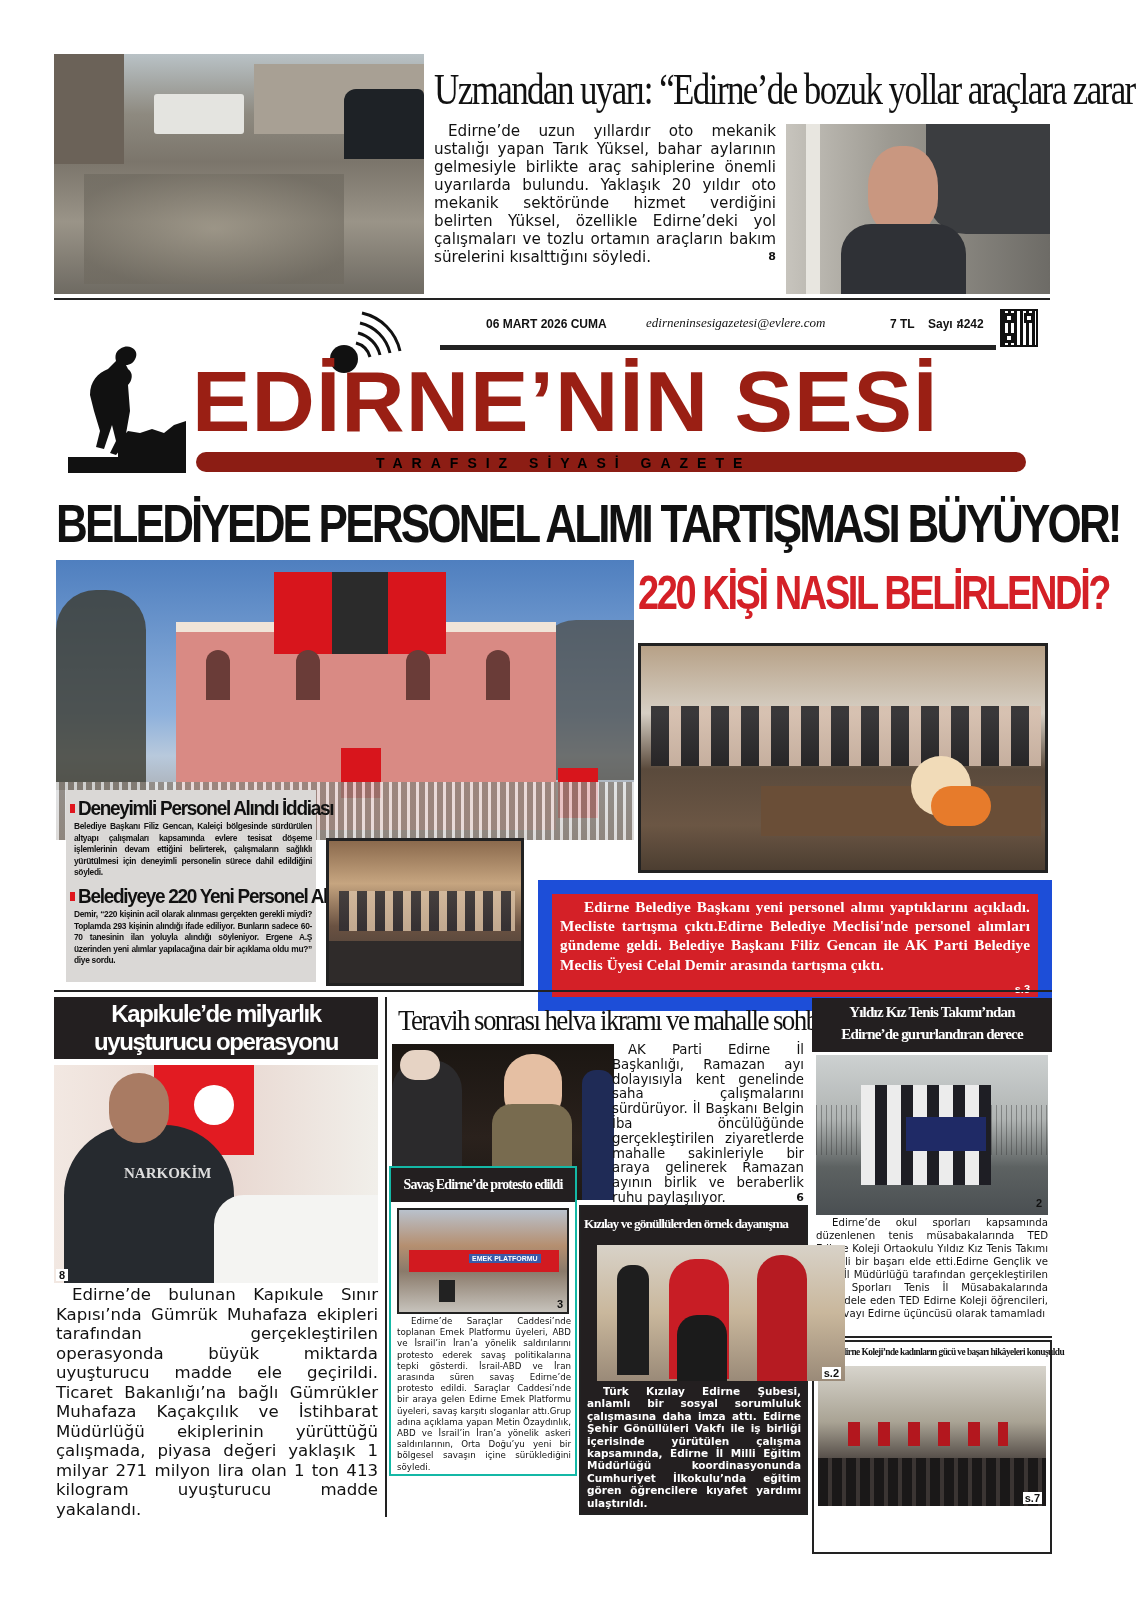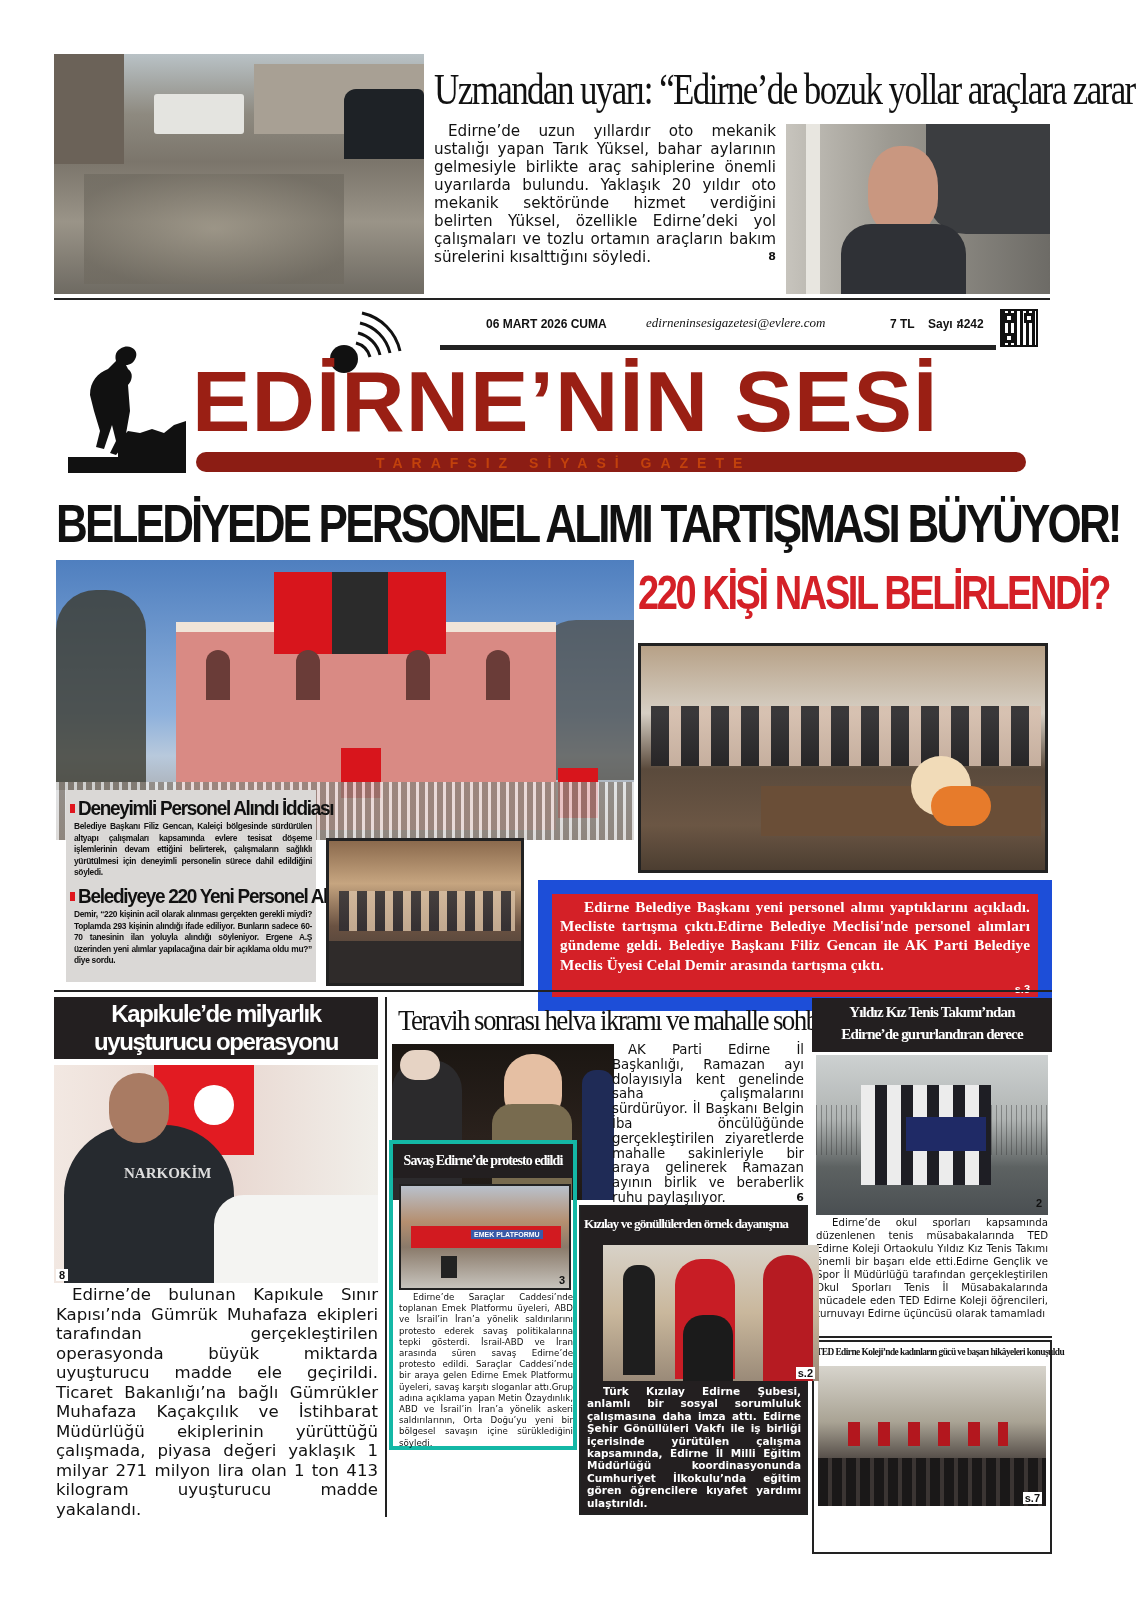--- a/index.html
+++ b/index.html
@@ -64,21 +64,21 @@
     <svg width="80" height="64" viewBox="0 0 80 64">
       <circle cx="16" cy="50" r="14" fill="#111"></circle>
       <path d="M28 34 A20 20 0 0 1 42 48" stroke="#111" stroke-width="3" fill="none"></path>
       <path d="M30 24 A30 30 0 0 1 52 46" stroke="#111" stroke-width="3" fill="none"></path>
       <path d="M32 14 A40 40 0 0 1 62 44" stroke="#111" stroke-width="3" fill="none"></path>
       <path d="M34 4 A50 50 0 0 1 72 42" stroke="#111" stroke-width="3" fill="none"></path>
     </svg>
   </div>
   <div class="abs" style="left:138px;top:46px;width:832px;font-size:86px;font-weight:bold;line-height:100px;color:#9a1f14;letter-spacing:1px;transform:scaleX(1.02);transform-origin:left;white-space:nowrap;">EDİRNE’NİN SESİ</div>
   <div class="abs" style="left:142px;top:147px;width:830px;height:20px;background:#8c1d14;border-radius:10px;"></div>
-  <div class="abs" style="left:322px;top:150px;font-size:14px;font-weight:bold;letter-spacing:9px;color:#c2410c;">TARAFSIZ SİYASİ GAZETE</div>
+  <div class="abs" style="left:322px;top:150px;font-size:14px;font-weight:bold;letter-spacing:9px;color:#000000;">TARAFSIZ SİYASİ GAZETE</div>
 </div>
 
 <div class="abs" style="left:56px;top:488px;width:994px;font-size:44px;font-weight:bold;line-height:58px;letter-spacing:-2.8px;transform:scaleY(1.22);transform-origin:top left;white-space:nowrap;font-family:'Liberation Sans Narrow','Liberation Sans',sans-serif;">BELEDİYEDE PERSONEL ALIMI TARTIŞMASI BÜYÜYOR!</div>
 
 <div class="photo" style="left:56px;top:560px;width:578px;height:280px;background:linear-gradient(180deg,#4f7fbf 0%,#8eb1dc 55%,#b8c9dc 70%,#998f86 100%);">
   <div class="abs" style="left:0;top:30px;width:90px;height:200px;background:#3c3b30;border-radius:40px 40px 0 0;opacity:.8;"></div>
   <div class="abs" style="left:480px;top:60px;width:98px;height:160px;background:#4b4840;opacity:.7;border-radius:40px 0 0 0;"></div>
   <div class="abs" style="left:120px;top:70px;width:380px;height:200px;background:#d98a84;"></div>
   <div class="abs" style="left:120px;top:62px;width:380px;height:10px;background:#f0e4d8;"></div>
   <div class="abs" style="left:218px;top:12px;width:58px;height:82px;background:#d8151c;"></div>
@@ -179,36 +179,36 @@
 
 <div class="abs" style="left:812px;top:1340px;width:240px;height:214px;border:2px solid #222;">
   <div class="serif" style="font-size:9.4px;font-weight:bold;line-height:20px;white-space:nowrap;letter-spacing:-0.55px;padding-left:2px;">TED Edirne Koleji’nde kadınların gücü ve başarı hikâyeleri konuşuldu</div>
   <div class="photo" style="left:4px;top:24px;width:228px;height:140px;background:linear-gradient(180deg,#d7d4cc 0%,#a9a394 40%,#3a3230 75%,#221e1e 100%);">
     <div class="abs" style="left:30px;top:56px;width:160px;height:24px;background:repeating-linear-gradient(90deg,#b3171e 0 12px,transparent 12px 30px);"></div>
     <div class="abs" style="left:0;top:92px;width:228px;height:48px;background:repeating-linear-gradient(90deg,#1a1818 0 10px,#3b3533 10px 14px);"></div>
     <div class="abs ref" style="right:4px;bottom:2px;color:#111;background:#fff;padding:0 2px;">s.7</div>
   </div>
 </div>
 
-<div class="abs" style="left:389px;top:1140px;width:188px;height:310px;border:4px solid #14b8a6;">
+<div class="abs" style="left:389px;top:1166px;width:188px;height:310px;border:2px solid #14b8a6;">
   <div style="background:#231f20;height:34px;text-align:center;color:#fff;">
     <div class="serif" style="font-size:14px;font-weight:bold;line-height:34px;letter-spacing:-0.9px;white-space:nowrap;">Savaş Edirne’de protesto edildi</div>
   </div>
   <div class="photo" style="left:6px;top:40px;width:172px;height:106px;border:2px solid #222;background:linear-gradient(180deg,#b9c1cc 0%,#b58f70 35%,#8a7a6a 60%,#c7c3bc 100%);">
     <div class="abs" style="left:10px;top:40px;width:150px;height:22px;background:#d21a20;"></div>
     <div class="abs" style="left:70px;top:44px;font-size:7px;font-weight:bold;color:#fff;background:#3a5aa8;padding:1px 3px;">EMEK PLATFORMU</div>
     <div class="abs" style="left:40px;top:70px;width:16px;height:22px;background:#222;"></div>
     <div class="abs ref" style="right:4px;bottom:2px;color:#111;">3</div>
   </div>
   <div class="abs body-text" style="left:6px;top:148px;width:174px;font-size:8.7px;line-height:11.2px;text-indent:14px;">Edirne’de Saraçlar Caddesi’nde toplanan Emek Platformu üyeleri, ABD ve İsrail’in İran’a yönelik saldırılarını protesto ederek savaş politikalarına tepki gösterdi. İsrail-ABD ve İran arasında süren savaş Edirne’de protesto edildi. Saraçlar Caddesi’nde bir araya gelen Edirne Emek Platformu üyeleri, savaş karşıtı sloganlar attı.Grup adına açıklama yapan Metin Özaydınlık, ABD ve İsrail’in İran’a yönelik askeri saldırılarının, Orta Doğu’yu yeni bir bölgesel savaşın içine sürüklediğini söyledi.</div>
 </div>
 
 <div class="abs" style="left:579px;top:1205px;width:229px;height:310px;background:#231f20;border:2px solid #222;">
   <div class="serif" style="font-size:13.3px;font-weight:bold;line-height:34px;letter-spacing:-0.9px;color:#fff;white-space:nowrap;padding-left:3px;">Kızılay ve gönüllülerden örnek dayanışma</div>
-  <div class="photo" style="left:22px;top:38px;width:216px;height:136px;background:linear-gradient(180deg,#d8d2c8 0%,#c9b79c 50%,#9a8a78 100%);">
+  <div class="photo" style="left:16px;top:38px;width:248px;height:136px;background:linear-gradient(180deg,#d8d2c8 0%,#c9b79c 50%,#9a8a78 100%);">
     <div class="abs" style="left:20px;top:20px;width:32px;height:110px;background:#1e1e1e;border-radius:14px 14px 0 0;"></div>
     <div class="abs" style="left:72px;top:14px;width:60px;height:120px;background:#c81d25;border-radius:26px 26px 0 0;"></div>
     <div class="abs" style="left:80px;top:70px;width:50px;height:66px;background:#1b1b1b;border-radius:20px 20px 0 0;"></div>
     <div class="abs" style="left:160px;top:10px;width:50px;height:126px;background:#b61b22;border-radius:24px 24px 0 0;"></div>
     <div class="abs ref" style="right:4px;bottom:2px;color:#111;background:#fff;padding:0 2px;">s.2</div>
   </div>
   <div class="abs body-text" style="left:6px;top:178px;width:214px;font-size:10.5px;font-weight:bold;line-height:12.4px;text-indent:16px;color:#fff;">Türk Kızılay Edirne Şubesi, anlamlı bir sosyal sorumluluk çalışmasına daha imza attı. Edirne Şehir Gönüllüleri Vakfı ile iş birliği içerisinde yürütülen çalışma kapsamında, Edirne İl Milli Eğitim Müdürlüğü koordinasyonunda Cumhuriyet İlkokulu’nda eğitim gören öğrencilere kıyafet yardımı ulaştırıldı.</div>
 </div>
 
 <div class="hline" style="left:54px;top:990px;width:998px;height:2px;"></div>

